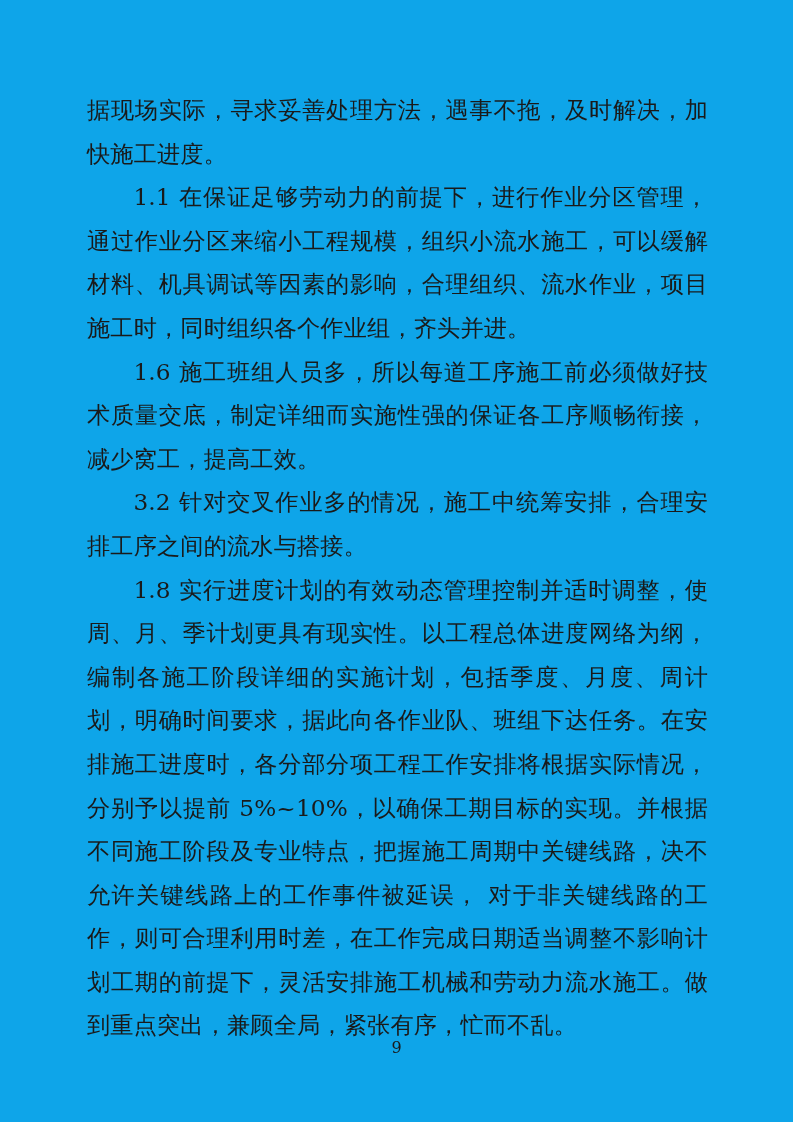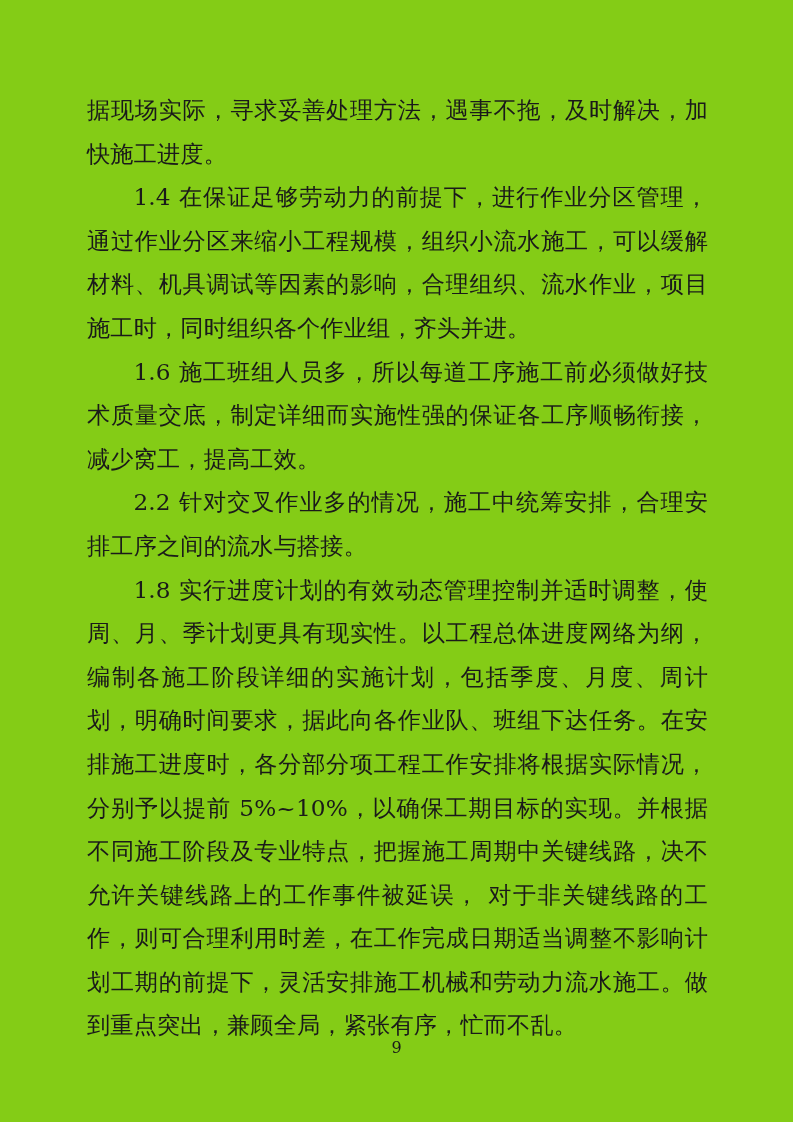--- a/index.html
+++ b/index.html
@@ -4,21 +4,21 @@
 <style>
   html, body {
     margin: 0;
     padding: 0;
     background: #ffffff;
   }
   .page {
     position: relative;
     width: 793px;
     height: 1122px;
-    background: #84cc16;
+    background: #0ea5e9;
     overflow: hidden;
     font-family: "DejaVu Serif", "Liberation Serif", serif;
     color: #1a1a1a;
   }
   .text-block {
     position: absolute;
     left: 87px;
     top: 88px;
     width: 621px;
   }
@@ -51,26 +51,26 @@
 </style>
 </head>
 <body>
 
 <div class="page">
 
   <div class="text-block">
 
     <p class="para">据现场实际，寻求妥善处理方法，遇事不拖，及时解决，加快施工进度。</p>
 
-    <p class="para indent">1.4 在保证足够劳动力的前提下，进行作业分区管理，通过作业分区来缩小工程规模，组织小流水施工，可以缓解材料、机具调试等因素的影响，合理组织、流水作业，项目施工时，同时组织各个作业组，齐头并进。</p>
+    <p class="para indent">1.1 在保证足够劳动力的前提下，进行作业分区管理，通过作业分区来缩小工程规模，组织小流水施工，可以缓解材料、机具调试等因素的影响，合理组织、流水作业，项目施工时，同时组织各个作业组，齐头并进。</p>
 
 
     <p class="para indent">1.6 施工班组人员多，所以每道工序施工前必须做好技术质量交底，制定详细而实施性强的保证各工序顺畅衔接，减少窝工，提高工效。</p>
 
-    <p class="para indent">2.2 针对交叉作业多的情况，施工中统筹安排，合理安排工序之间的流水与搭接。</p>
+    <p class="para indent">3.2 针对交叉作业多的情况，施工中统筹安排，合理安排工序之间的流水与搭接。</p>
 
     <p class="para indent">1.8 实行进度计划的有效动态管理控制并适时调整，使周、月、季计划更具有现实性。以工程总体进度网络为纲，编制各施工阶段详细的实施计划，包括季度、月度、周计划，明确时间要求，据此向各作业队、班组下达任务。在安排施工进度时，各分部分项工程工作安排将根据实际情况，分别予以提前 5%~10%，以确保工期目标的实现。并根据不同施工阶段及专业特点，把握施工周期中关键线路，决不允许关键线路上的工作事件被延误， 对于非关键线路的工作，则可合理利用时差，在工作完成日期适当调整不影响计划工期的前提下，灵活安排施工机械和劳动力流水施工。做到重点突出，兼顾全局，紧张有序，忙而不乱。</p>
 
   </div>
 
   <div class="page-number">9</div>
 
 </div>
 
 </body></html>

